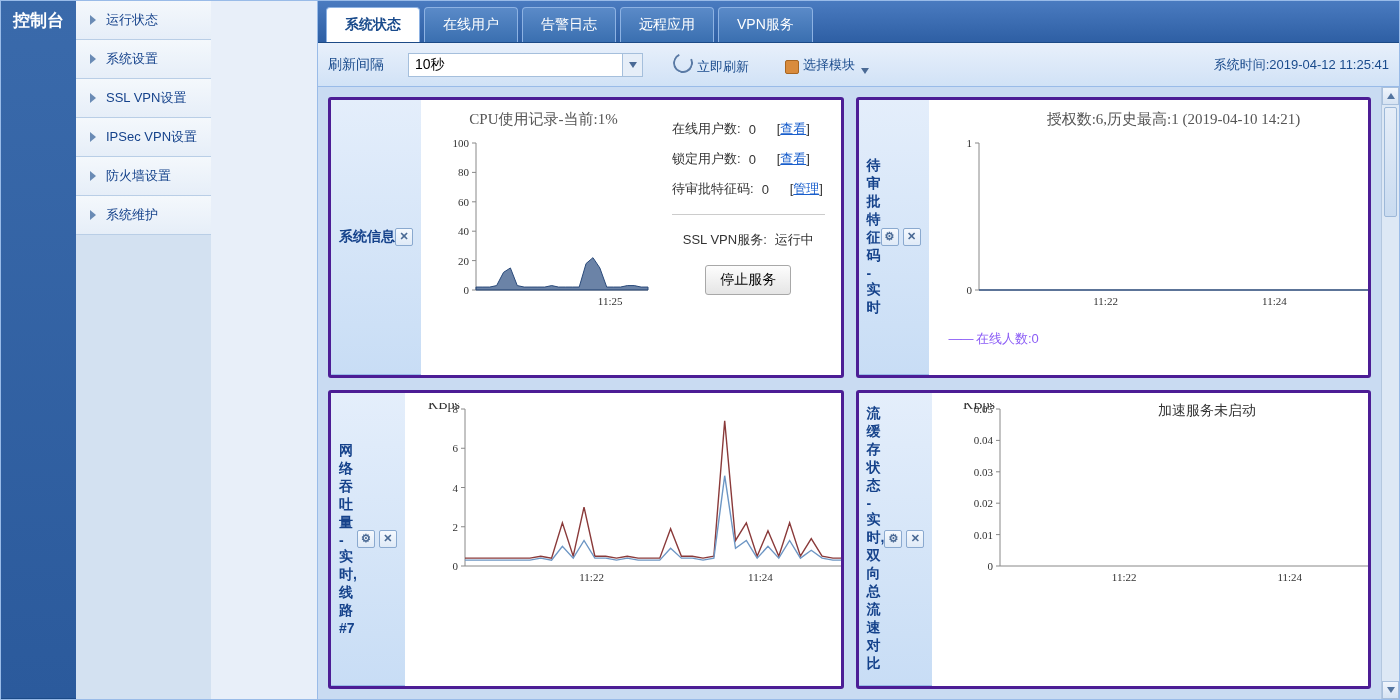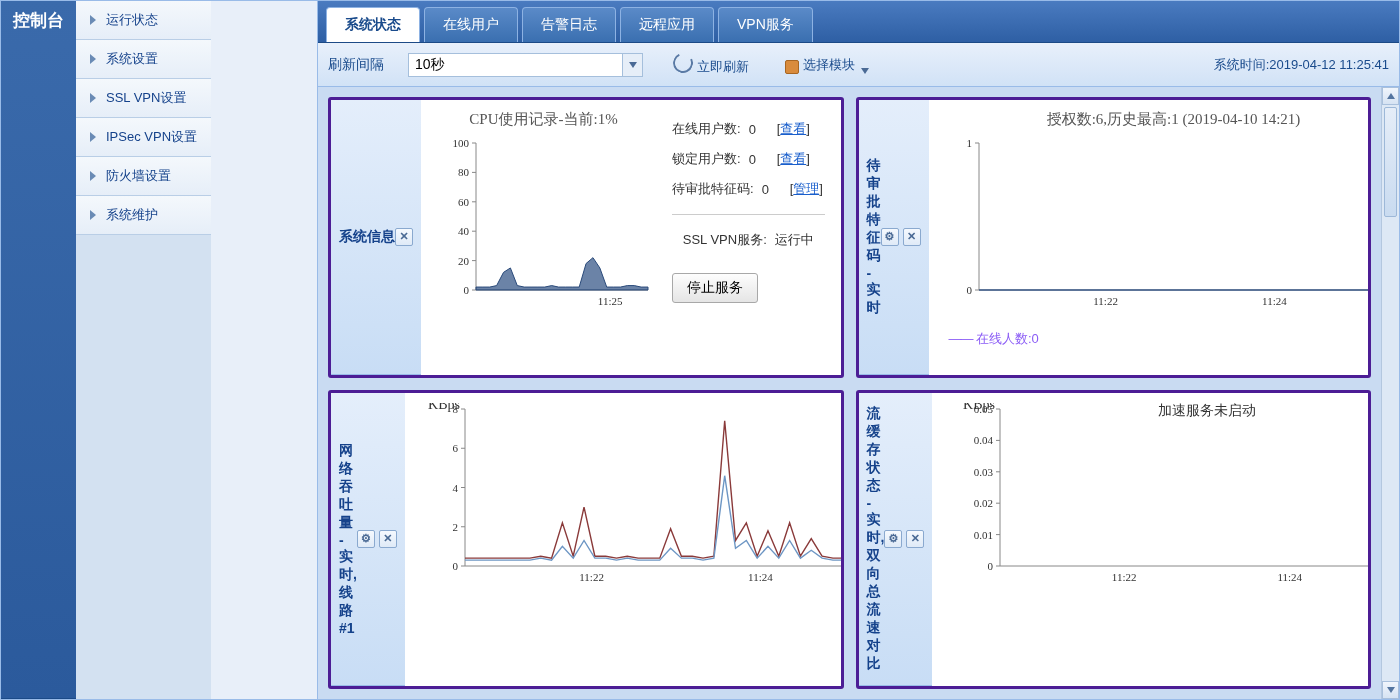--- a/index.html
+++ b/index.html
@@ -56,21 +56,21 @@
 .chart .axis{stroke:#888;stroke-width:1}
 .chart .tick{font-size:11px;fill:#333;font-family:serif}
 
 
 .infocol{flex:1;display:flex;flex-direction:column;gap:12px;padding:10px 6px 0 6px;font-size:15px;color:#333;font-family:serif}
 .infoline{display:flex;gap:8px;align-items:center}
 .infoline .k{text-align:right}
 .infoline .v{min-width:20px}
 .infoline a{color:#1a5fcc;text-decoration:underline;cursor:pointer}
 hr.sep{border:none;border-top:1px solid #ccc;margin:4px 0}
-.svc{display:flex;flex-direction:column;align-items:flex-start;gap:24px}
+.svc{display:flex;flex-direction:column;align-items:center;gap:16px}
 .svcline{align-self:center}
 .btn3d{padding:5px 14px;background:linear-gradient(#fdfdfd,#e5e5e5);border:1px solid #a8a8a8;border-radius:3px;cursor:pointer;font-size:14px}
 
 .legend{padding:4px 10px;color:#8b5cf6;font-family:serif;font-size:14px}
 .legend .dash{letter-spacing:-1px}
 .ylabel{font-family:serif;font-size:14px;fill:#333}
 </style>
 </head>
 <body>
 
@@ -220,21 +220,21 @@
                   <text x="335.4" y="168" text-anchor="middle" class="tick">11:24</text>
                   <path d="M 40 153 L 40 153 L 62.21052631578947 153 L 84.42105263157895 153 L 106.63157894736842 153 L 128.8421052631579 153 L 151.05263157894737 153 L 173.26315789473685 153 L 195.47368421052633 153 L 217.68421052631578 153 L 239.89473684210526 153 L 262.10526315789474 153 L 284.3157894736842 153 L 306.5263157894737 153 L 328.7368421052632 153 L 350.94736842105266 153 L 373.1578947368421 153 L 395.36842105263156 153 L 417.57894736842104 153 L 439.7894736842105 153 L 462 153" fill="none" stroke="#3a5a8a" stroke-width="1.4"></path>
                 </svg>
             </div>
             <div class="legend"><span class="dash">——</span> <span>在线人数:0</span></div>
           </div>
         </div>
 
         <div class="panel">
           <div class="phead">
-            <div class="ptitle">网络吞吐量 - 实时,线路#1</div>
+            <div class="ptitle">网络吞吐量 - 实时,线路#7</div>
             <div class="pbtns">
               <div class="pbtn">⚙</div>
               <div class="pbtn">✕</div>
             </div>
           </div>
           <div class="pbody">
             <div class="chart">
               <svg id="thru-svg" width="480" height="185">
                   <line class="axis" x1="50" y1="6" x2="50" y2="163"></line>
                   <line class="axis" x1="50" y1="163" x2="472" y2="163"></line>

